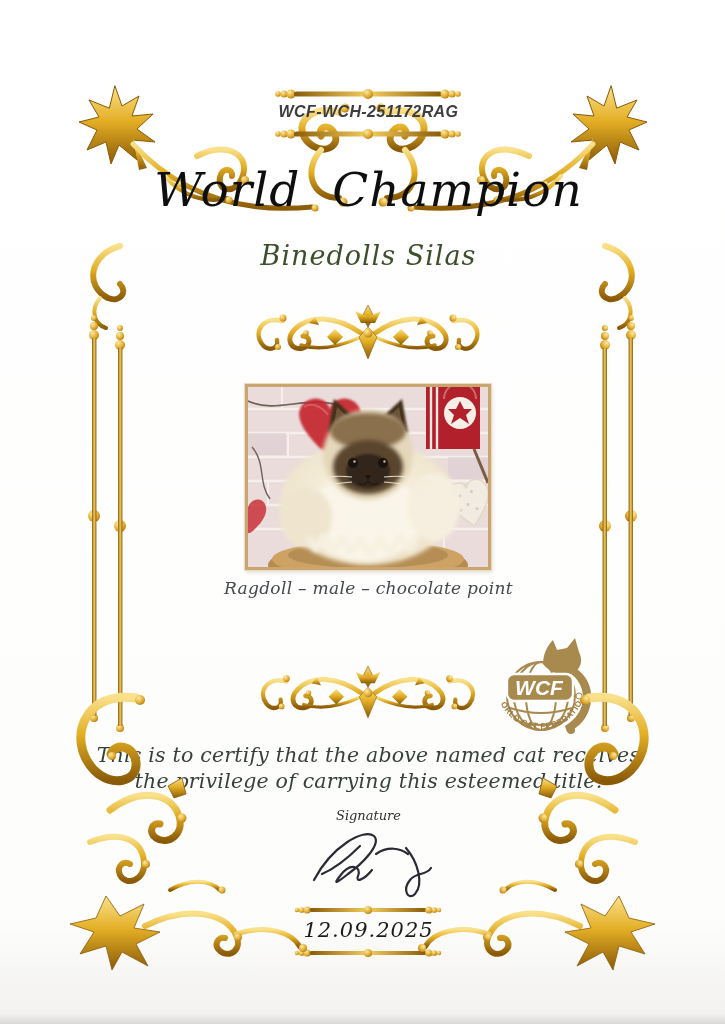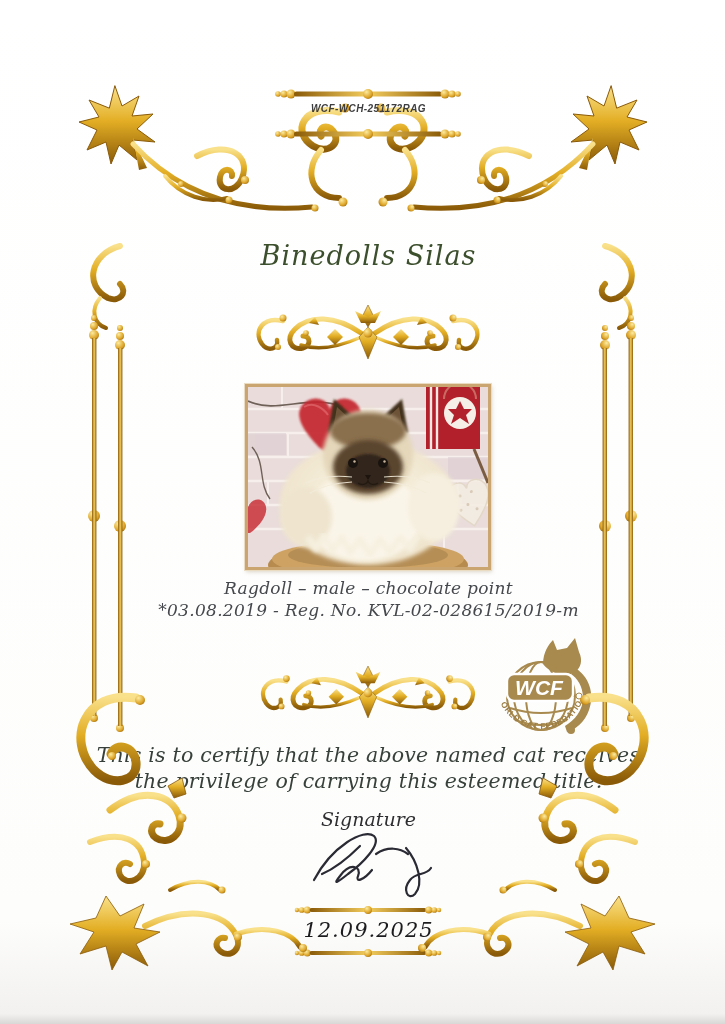--- a/index.html
+++ b/index.html
@@ -7,36 +7,36 @@
     position:relative; width:725px; height:1024px; margin:0 auto;
     background:linear-gradient(180deg,#ffffff 0%, #fdfdfc 90%, #f2f1ef 99%, #d9d8d6 100%);
     overflow:hidden;
     font-family:"DejaVu Serif", serif;
   }
   .abs{position:absolute;}
   .cline{position:absolute; left:12px; right:0; text-align:center;}
   .code{
     font-family:"Liberation Sans", sans-serif;
     font-weight:bold; font-style:italic;
-    font-size:10px; color:#3d3d3f; letter-spacing:.4px;
+    font-size:16px; color:#3d3d3f; letter-spacing:.4px;
   }
   .title{
     font-style:italic; font-size:47px; color:#0e0e0e;
     word-spacing:16px; letter-spacing:1px;
   }
   .catname{
     font-style:italic; font-size:27px; color:#3c4f2c; letter-spacing:1px;
   }
   .detail{
     font-style:italic; font-size:17px; color:#45484c; letter-spacing:.3px; line-height:22px;
   }
   .certify{
     font-style:italic; font-size:20.5px; color:#37403a; letter-spacing:.2px; line-height:26px;
   }
-  .siglabel{ font-style:italic; font-size:19px; color:#2f2f31;}
+  .siglabel{ font-style:italic; font-size:13px; color:#2f2f31;}
   .datetxt{ font-style:italic; font-size:21px; color:#1c1c1e; letter-spacing:1px;}
   .photo-frame{
     border:3px solid #cba56f;
     box-shadow:0 0 0 1px #e9dcc2, 1px 2px 4px rgba(120,90,40,.25);
     background:#efe6e2;
   }
   .mirror{ transform:scaleX(-1); }
   svg{display:block;}
 </style>
 </head>
@@ -120,20 +120,21 @@
     <circle cx="5" cy="8" r="2.8" fill="url(#bead)"></circle>
       <circle cx="11" cy="8" r="3.6" fill="url(#bead)"></circle>
       <circle cx="18" cy="8" r="4.5" fill="url(#bead)"></circle>
     <rect x="21" y="5.4" width="148" height="5.2" rx="2.6" fill="url(#goldH)"></rect>
     <circle cx="95" cy="8" r="5" fill="url(#bead)"></circle>
     <circle cx="172" cy="8" r="4.5" fill="url(#bead)"></circle>
       <circle cx="179" cy="8" r="3.6" fill="url(#bead)"></circle>
       <circle cx="185" cy="8" r="2.8" fill="url(#bead)"></circle>
   </svg>
 
+  <div class="cline title" style="top:162px;">World Champion</div>
   <div class="cline catname" style="top:240px;">Binedolls Silas</div>
 
   <svg class="abs" style="left:243px; top:303px;" width="250" height="58" viewBox="0 0 250 58">
     <g id="divL" fill="none" stroke="url(#goldV)" stroke-linecap="round">
       <path d="M118,30 C 92,12 66,12 52,26 C 42,36 48,48 60,45 C 68,43 68,33 60,33" stroke-width="5"></path>
       <path d="M40,18 C 20,13 10,28 19,41 C 25,49 36,46 34,37" stroke-width="4.5"></path>
       <path d="M118,34 C 96,44 76,48 58,42" stroke-width="3.5"></path>
       <g stroke="none" fill="url(#bead)">
         <circle cx="40" cy="15" r="3.5"></circle>
           <circle cx="35" cy="44" r="3"></circle>
@@ -246,21 +247,20 @@
           <path d="M136,90 C 156,88 170,90 182,96"></path>
             <path d="M136,95 C 154,96 168,100 178,106"></path>
         </g>
 
         <path d="M60,150 L68,162 L76,148 L84,164 L94,150 L102,166 L112,152 L122,168 L132,152 L142,166 L152,150 L162,162 L170,148" fill="none" stroke="#f6f0e0" stroke-width="6" stroke-linejoin="round" filter="url(#soft)"></path>
       </g>
     </svg>
   </div>
 
   <div class="cline detail" style="top:577px;">Ragdoll – male – chocolate point</div>
-  <div class="cline detail" style="top:599px;">*03.08.2019 - Reg. No. KVL-02-028615/2019-m</div>
 
   <svg class="abs" style="left:248px; top:664px;" width="240" height="56" viewBox="0 0 250 58">
     <use href="#divL"></use>
     <g transform="translate(250,0) scale(-1,1)">
         <use href="#divL"></use>
       </g>
     <g fill="url(#goldV)" stroke="#8a5a08" stroke-width=".6">
       <path d="M125,2 L131,14 L125,24 L119,14 Z"></path>
       <path d="M125,24 L134,34 L125,56 L116,34 Z"></path>
       <path d="M112,8 L125,14 L138,8 L132,20 L118,20 Z" stroke="none"></path>

